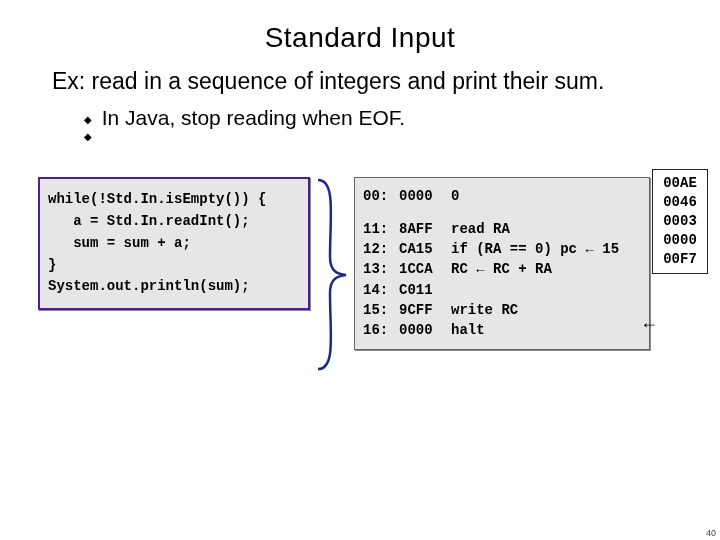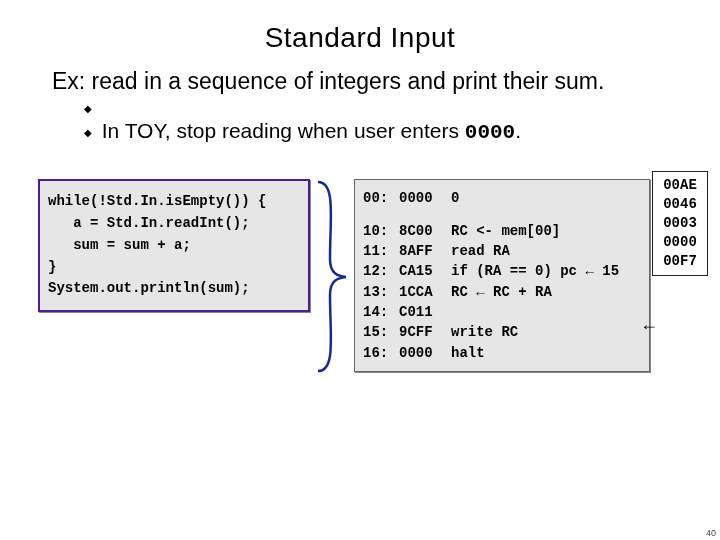--- a/index.html
+++ b/index.html
@@ -136,27 +136,24 @@
 
 <div class="slide">
 
   <div class="title">Standard Input</div>
 
   <div class="subtitle">Ex:  read in a sequence of integers and print their sum.</div>
 
   <div class="bullets">
     <div class="row">
       <span class="dia">◆</span>
+      <span>In Java, stop reading when EOF.</span>
     </div>
     <div class="row">
       <span class="dia">◆</span>
-      <span>
-        <span>In TOY, stop reading when user enters</span>
-        <span class="mono">0000</span><span>.</span>
-      </span>
     </div>
   </div>
 
   <div class="content">
 
     <div class="java-box"><span>while(!Std.In.isEmpty()) {</span>
 <span>   a = Std.In.readInt();</span>
 <span>   sum = sum + a;</span>
 <span>}</span>
 <span>System.out.println(sum);</span></div>
@@ -165,25 +162,20 @@
       <path d="M 6 3 C 24 3 18 40 18 80 C 18 95 26 97 34 98 C 26 99 18 101 18 116 C 18 156 24 192 6 192" fill="none" stroke="#1a2a8a" stroke-width="2.5"></path>
     </svg>
 
     <div class="toy-box">
       <div class="toy-row">
         <span class="toy-addr">00:</span>
         <span class="toy-val">0000</span>
         <span class="toy-cmt">0</span>
       </div>
       <div class="toy-gap"></div>
-      <div class="toy-row">
-        <span class="toy-addr">10:</span>
-        <span class="toy-val">8C00</span>
-        <span class="toy-cmt">RC &lt;- mem[00]</span>
-      </div>
       <div class="toy-row">
         <span class="toy-addr">11:</span>
         <span class="toy-val">8AFF</span>
         <span class="toy-cmt">read RA</span>
       </div>
       <div class="toy-row">
         <span class="toy-addr">12:</span>
         <span class="toy-val">CA15</span>
         <span class="toy-cmt"><span>if (RA == 0) pc ← 15</span></span>
       </div>

